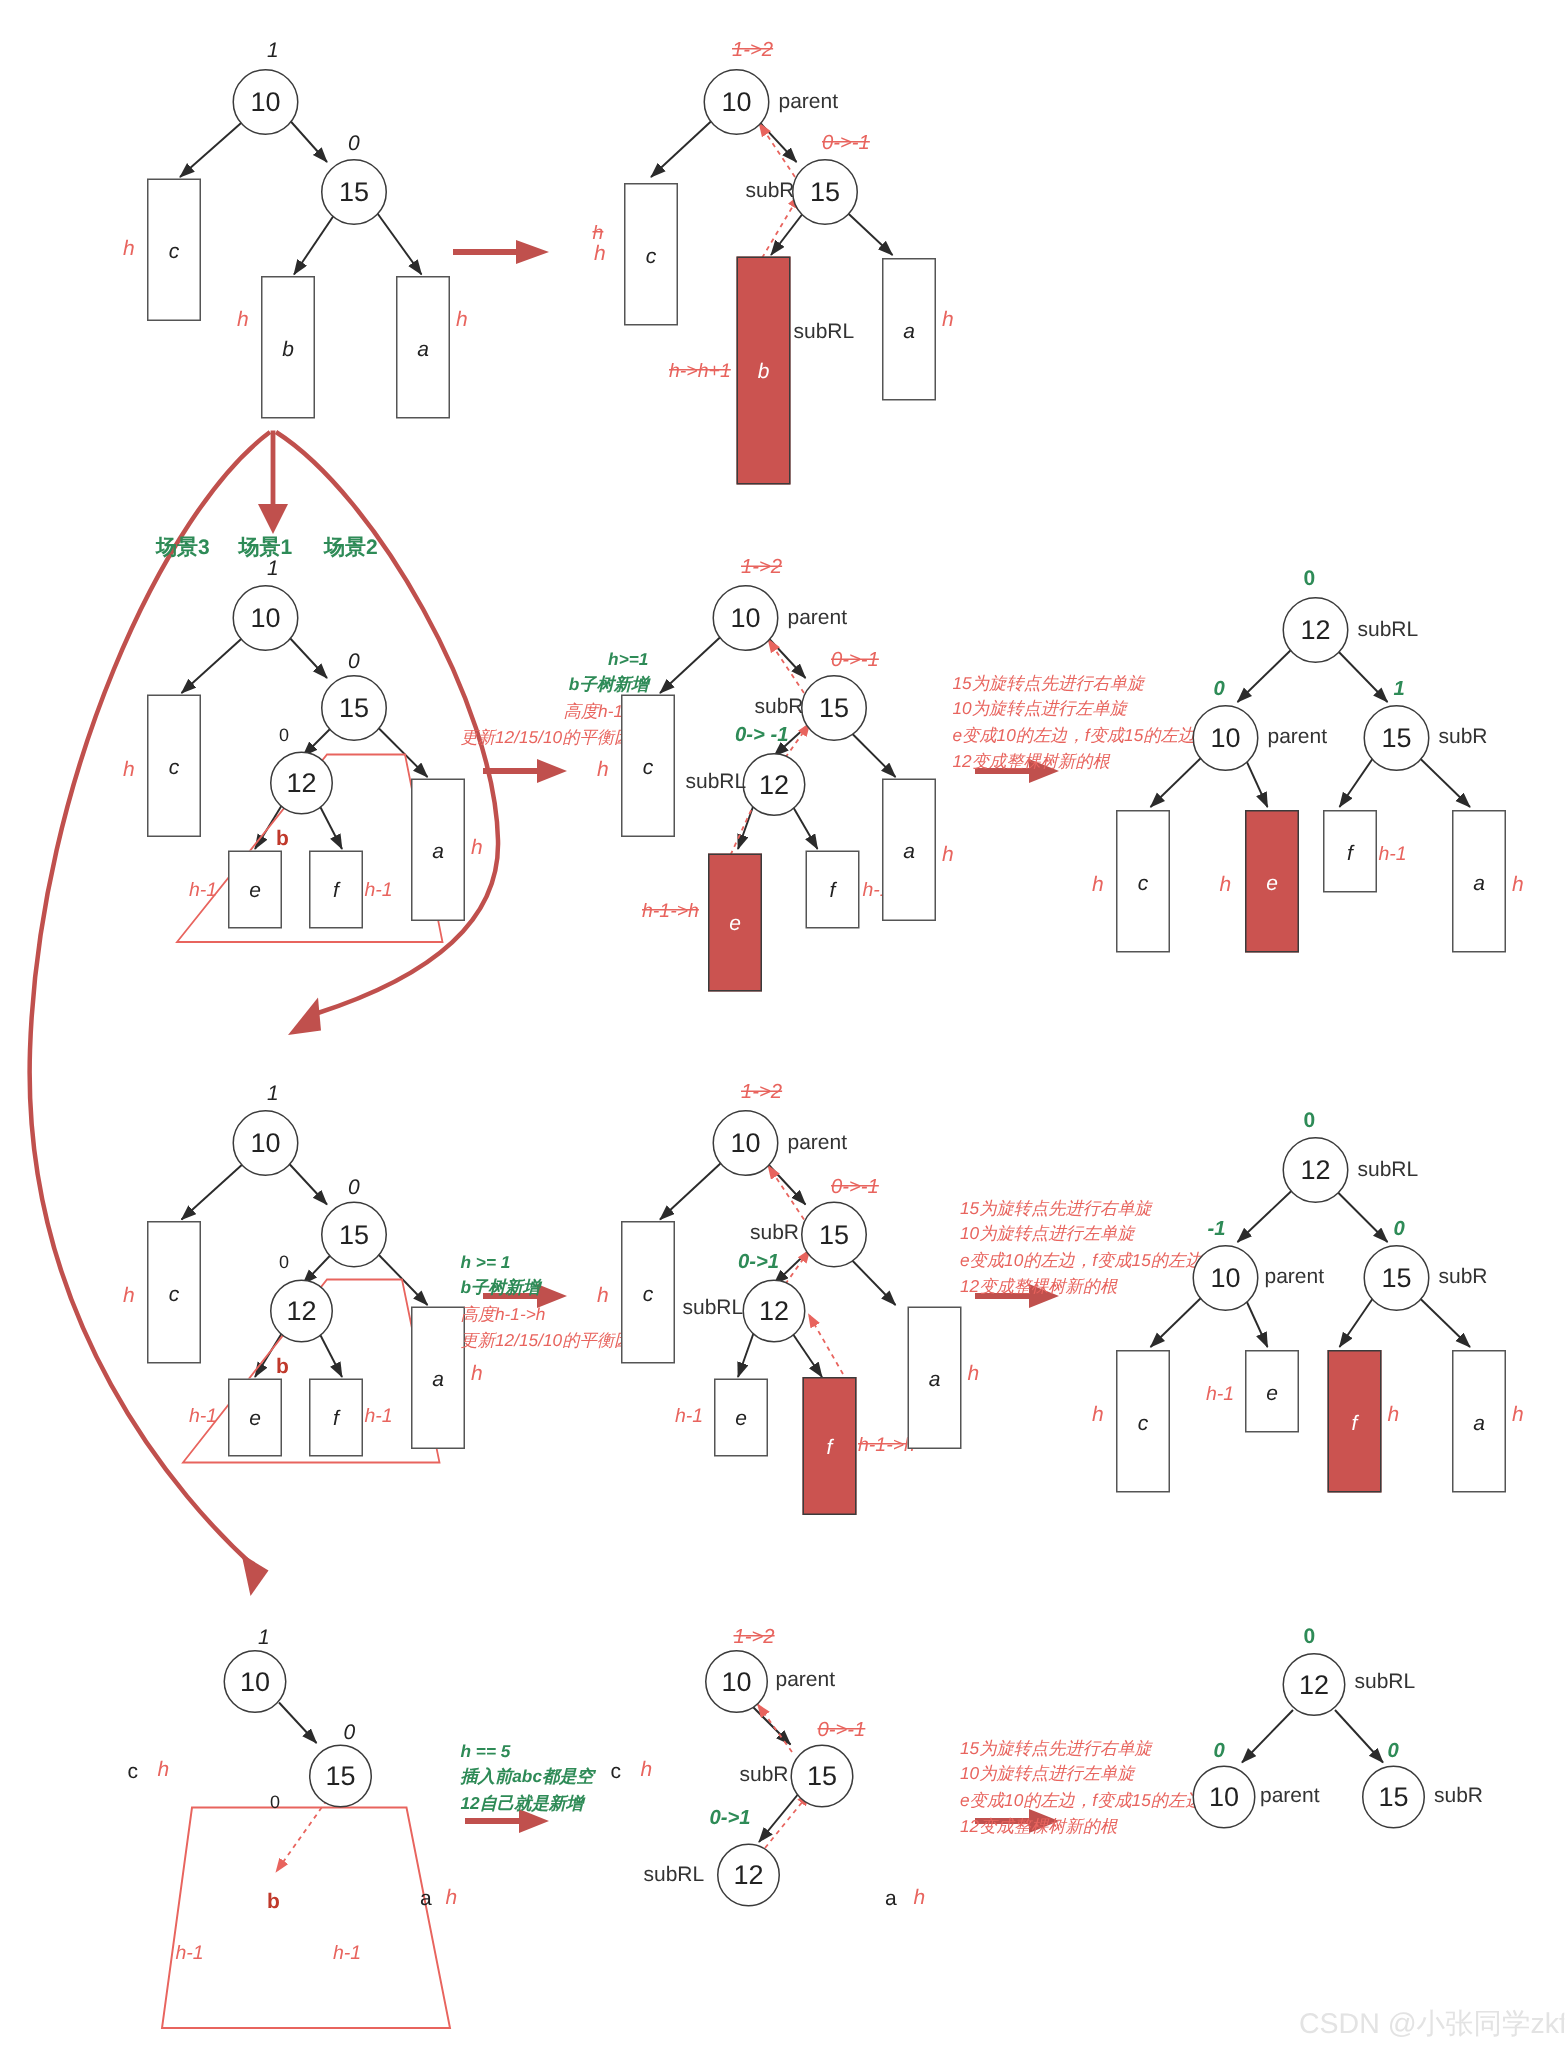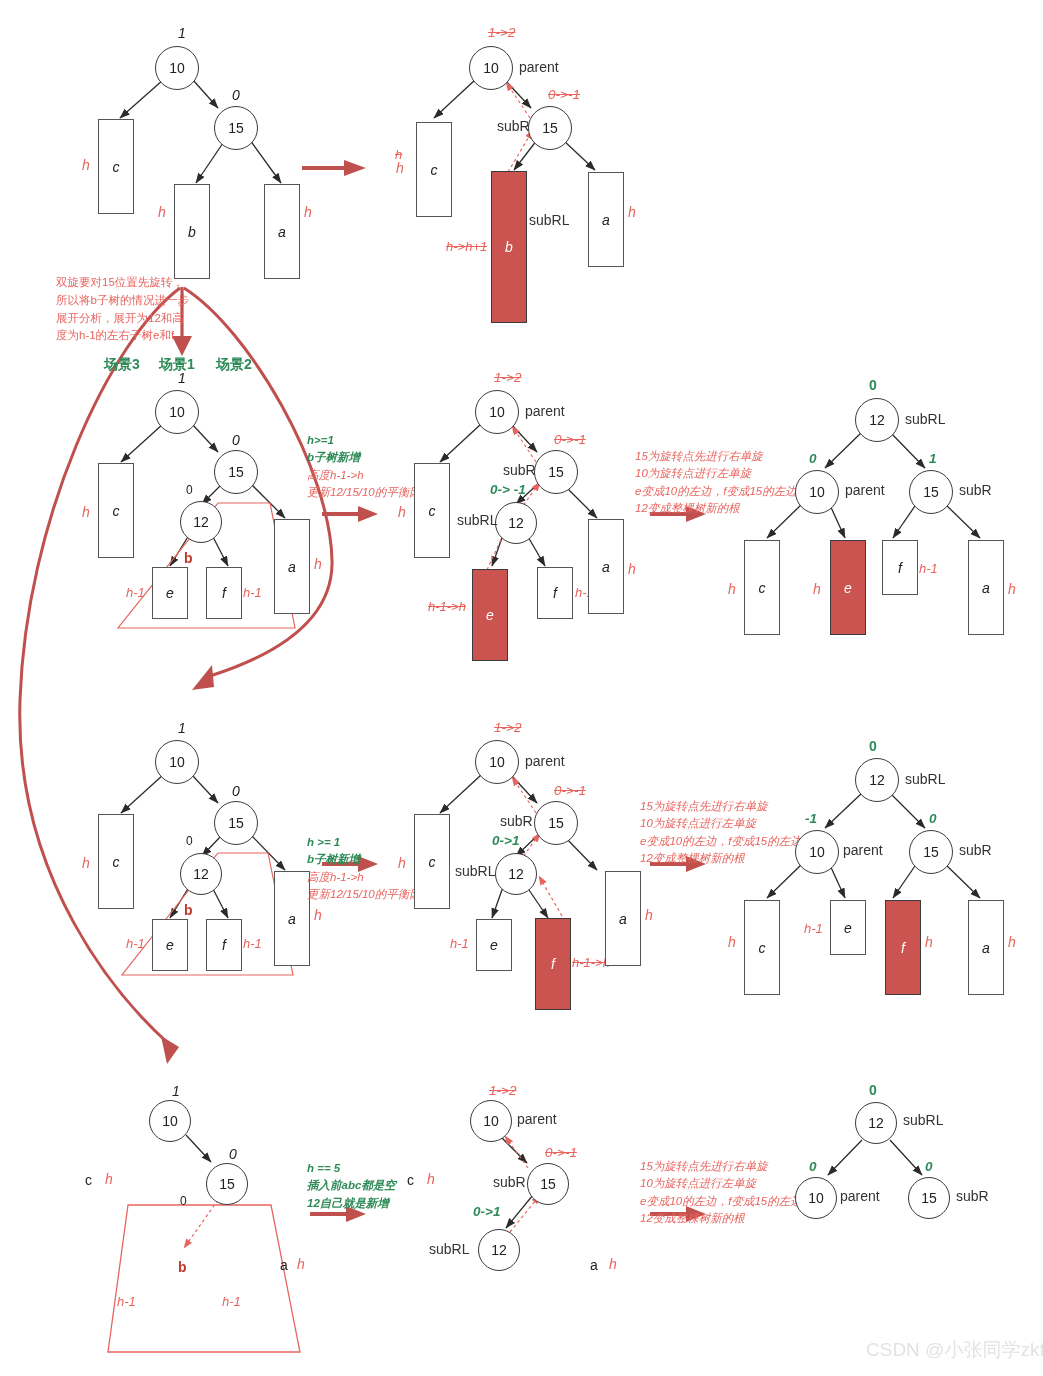--- a/index.html
+++ b/index.html
@@ -2,21 +2,21 @@
 <html><head>
 <meta charset="utf-8">
 <style>
   html,body{margin:0;padding:0;background:#ffffff;}
   body{font-family:"Liberation Sans","DejaVu Sans",sans-serif;}
   #canvas{position:relative;width:1043px;height:1376px;background:#fff;overflow:hidden;}
   svg.layer{position:absolute;left:0;top:0;width:1043px;height:1376px;pointer-events:none;}
   .lbl{position:absolute;white-space:nowrap;line-height:1;}
   .node{position:absolute;border:1.4px solid #3b3b3b;border-radius:50%;
         background:#fff;display:flex;align-items:center;justify-content:center;
-        font-size:14px;color:#222;}
+        font-size:18px;color:#222;}
   .rect{position:absolute;border:1.5px solid #555;background:#fff;
         display:flex;align-items:center;justify-content:center;
         font-size:14px;font-style:italic;color:#222;}
   .rect.hl{background:#cb5350;border-color:#3b3b3b;color:#fff;}
   .bf{font-size:14px;font-style:italic;color:#222;}
   .bf-red{font-size:13.5px;font-style:italic;color:#e8645e;
           text-decoration:line-through;text-decoration-color:#e8645e;}
   .bf-green{font-size:13.5px;font-style:italic;font-weight:bold;color:#2e8b57;}
   .bf-green-b{font-size:14px;font-weight:bold;color:#2e8b57;}
   .tag{font-size:14px;color:#333;}
@@ -222,42 +222,41 @@
   <div class="lbl tag" style="left:497px;top:119px;">subR</div>
   <div class="rect" style="left:416px;top:122px;width:34px;height:93px;">c</div>
   <div class="lbl hred-s" style="left:395px;top:148px;">h</div>
   <div class="lbl hred" style="left:396px;top:161px;">h</div>
   <div class="rect hl" style="left:491px;top:171px;width:34px;height:150px;">b</div>
   <div class="lbl hred-s" style="left:446px;top:240px;">h-&gt;h+1</div>
   <div class="lbl tag" style="left:529px;top:213px;">subRL</div>
   <div class="rect" style="left:588px;top:172px;width:34px;height:93px;">a</div>
   <div class="lbl hred" style="left:628px;top:205px;">h</div>
 
-  <div class="lbl note-cn" style="left:56px;top:274px;width:135px;white-space:normal;">双旋要对15位置先旋转，所以将b子树的情况进一步展开分析，展开为12和高度为h-1的左右子树e和f</div>
   <div class="lbl scene" style="left:104px;top:357px;">场景3</div>
   <div class="lbl scene" style="left:159px;top:357px;">场景1</div>
   <div class="lbl scene" style="left:216px;top:357px;">场景2</div>
 
   <div class="lbl bf" style="left:178px;top:371px;">1</div>
   <div class="node" style="left:155px;top:390px;width:42px;height:42px;">10</div>
   <div class="lbl bf" style="left:232px;top:433px;">0</div>
   <div class="node" style="left:214px;top:450px;width:42px;height:42px;">15</div>
   <div class="lbl plain" style="left:186px;top:484px;font-size:12px;">0</div>
   <div class="node" style="left:180px;top:501px;width:40px;height:40px;">12</div>
   <div class="rect" style="left:98px;top:463px;width:34px;height:93px;">c</div>
   <div class="lbl hred" style="left:82px;top:505px;">h</div>
   <div class="lbl bred" style="left:184px;top:551px;">b</div>
   <div class="rect" style="left:152px;top:567px;width:34px;height:50px;">e</div>
   <div class="lbl hred" style="left:126px;top:586px;font-size:13px;">h-1</div>
   <div class="rect" style="left:206px;top:567px;width:34px;height:50px;">f</div>
   <div class="lbl hred" style="left:243px;top:586px;font-size:13px;">h-1</div>
   <div class="rect" style="left:274px;top:519px;width:34px;height:93px;">a</div>
   <div class="lbl hred" style="left:314px;top:557px;">h</div>
 
-  <div class="lbl" style="left:307px;top:432px;">
+  <div class="lbl" style="left:307px;top:432px;text-align:right;">
     <div class="note-g">h&gt;=1</div>
     <div class="note-g">b子树新增</div>
     <div class="note">高度h-1-&gt;h</div>
     <div class="note">更新12/15/10的平衡因子</div>
   </div>
 
   <div class="lbl bf-red" style="left:494px;top:371px;">1-&gt;2</div>
   <div class="node" style="left:475px;top:390px;width:42px;height:42px;">10</div>
   <div class="lbl tag" style="left:525px;top:404px;">parent</div>
   <div class="lbl bf-red" style="left:554px;top:433px;">0-&gt;-1</div>

